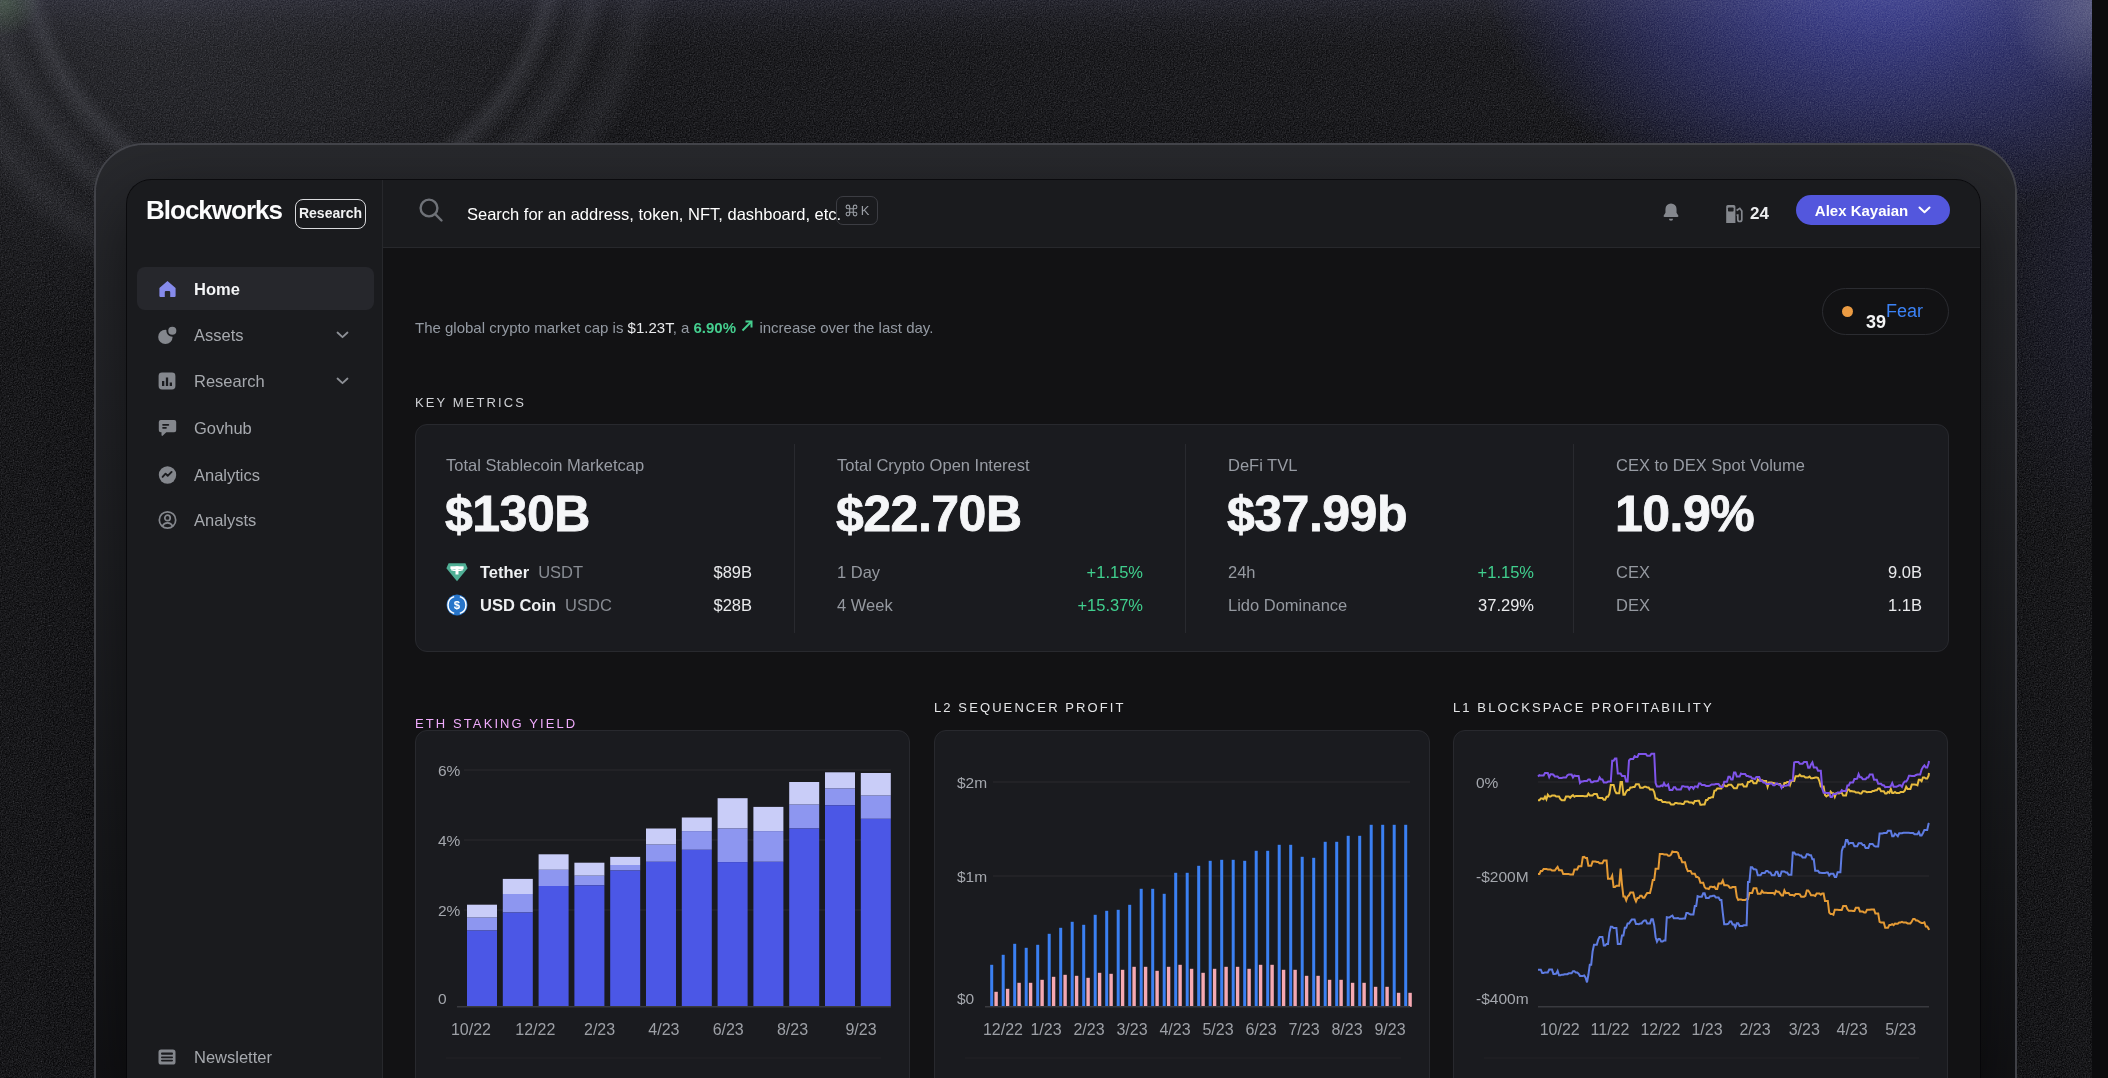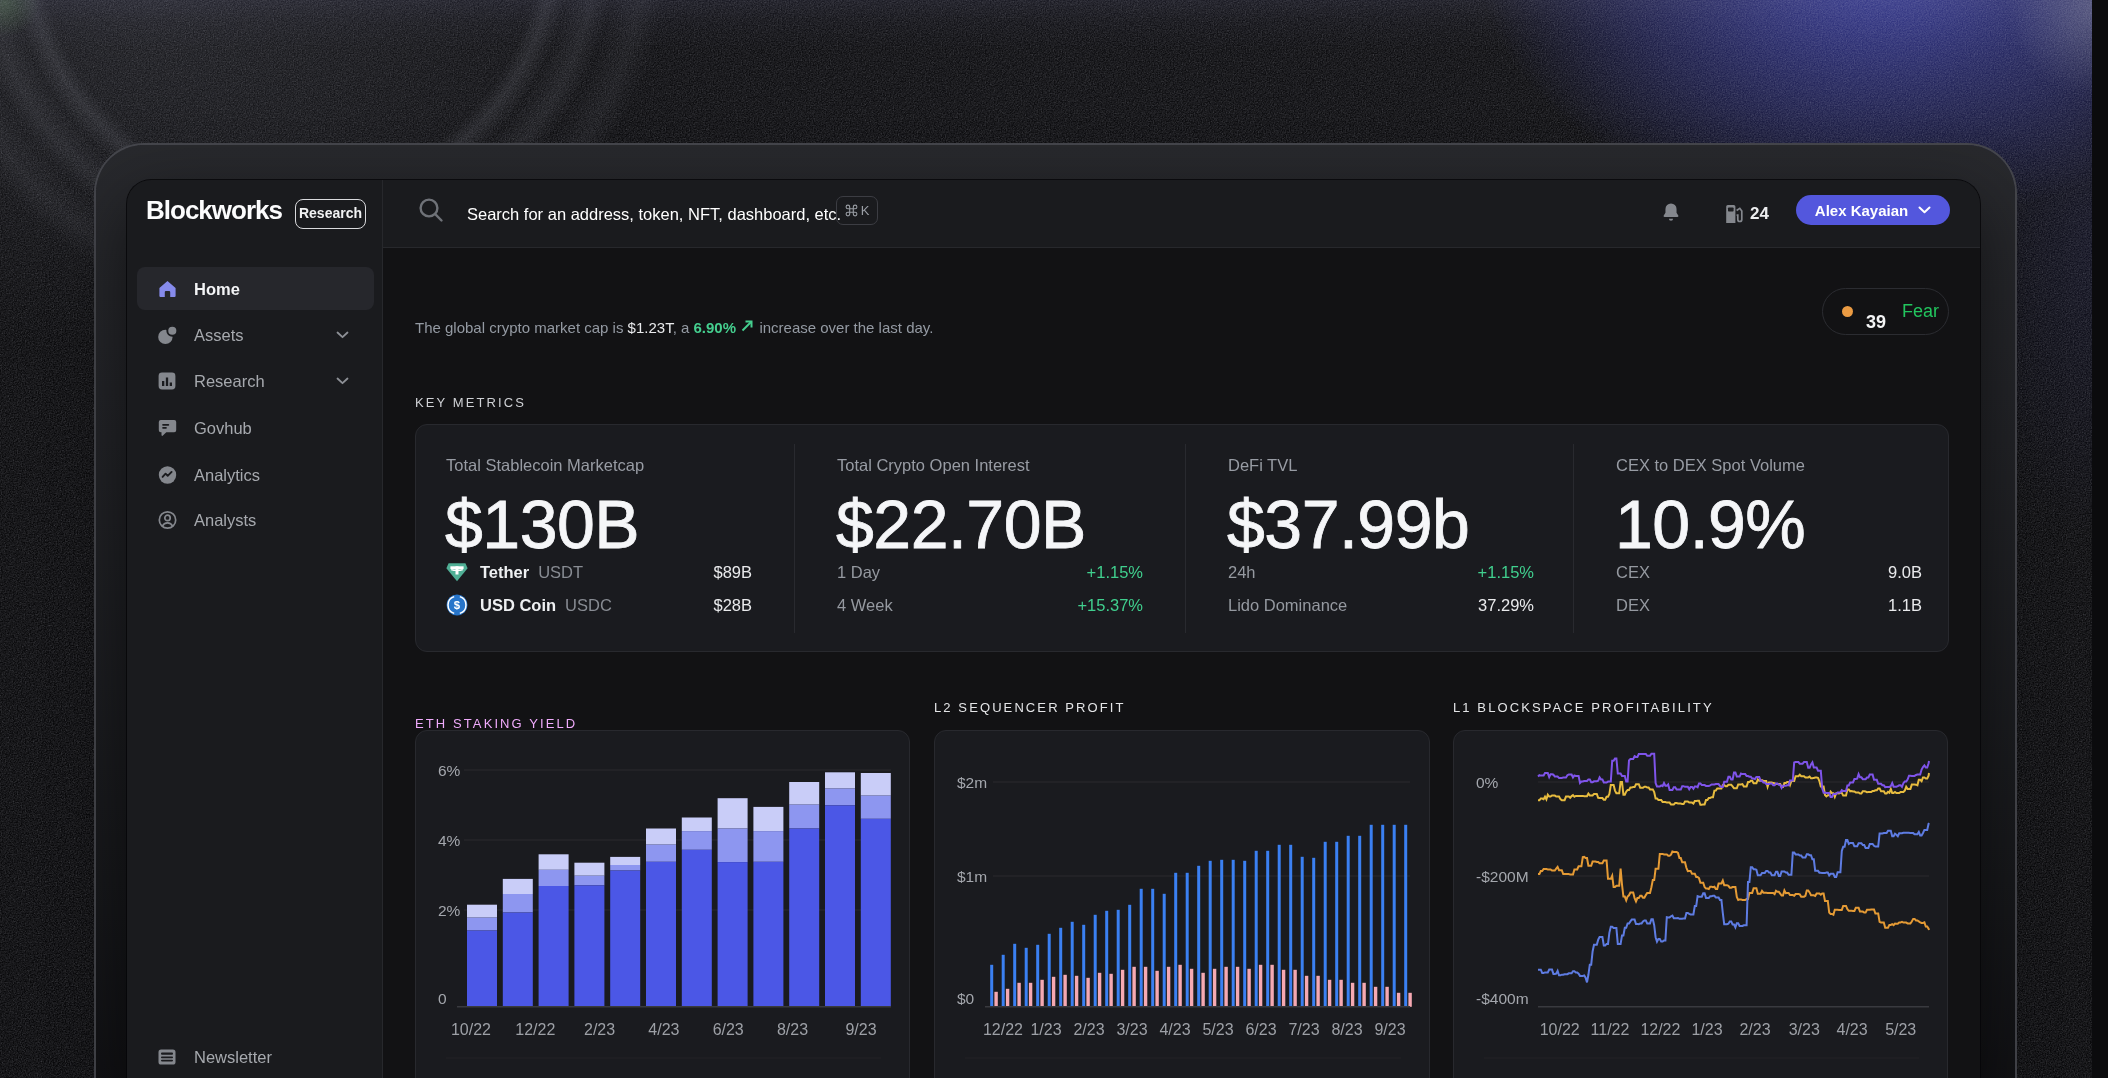--- a/index.html
+++ b/index.html
@@ -56,29 +56,29 @@
 
 
 #heading { position:absolute; left:32px; top:30px; font-size:33.5px; color:#f0f1f3; letter-spacing:-0.5px; -webkit-text-stroke:0.45px #f0f1f3; }
 #sub { position:absolute; left:32px; top:71px; font-size:15px; color:#949aa3; }
 #sub b { color:#e9eaec; font-weight:normal; }
 #sub .grn { color:#45cf8f; font-weight:bold; }
 #fearpill { position:absolute; left:1439px; top:40px; width:127px; height:47px; border:1.3px solid #2b2c31;
   border-radius:24px; display:flex; align-items:center; }
 #feardot { width:11px; height:11px; border-radius:50%; background:#eb9b43; margin-left:19px; }
 #fearnum { font-size:18px; font-weight:bold; color:#f4f5f6; margin-left:13px;margin-top:22px; }
-#fearlab { font-size:18px; color:#22c55e; margin-left:16px; }
+#fearlab { font-size:18px; color:#3b82f6; margin-left:0; }
 .seclab { position:absolute; font-size:13px; letter-spacing:2.1px; color:#cfd1d5; }
 #keymetrics { left:32px; top:147px; }
 #mcard { position:absolute; left:32px; top:176px; width:1534px; height:228px; background:#1a1b1f;
   border:1px solid #28292e; border-radius:12px; }
 .mcol { position:absolute; top:0; width:366px; height:228px; }
 .colsep { position:absolute; top:19px; width:1px; height:189px; background:#292a2f; }
 .mlabel { position:absolute; left:30px; top:31px; font-size:16.5px; color:#989ca4; }
-.mvalue { position:absolute; left:29px; top:60px; font-size:68px; color:#f5f6f8; letter-spacing:-0.5px; -webkit-text-stroke:0.8px #f5f6f8; }
+.mvalue { position:absolute; left:29px; top:60px; font-size:50px; color:#f5f6f8; letter-spacing:-0.5px;font-weight:bold; -webkit-text-stroke:0.8px #f5f6f8; }
 .mrow { position:absolute; left:30px; width:306px; height:26px; }
 .mleft { position:absolute; left:0; top:50%; transform:translateY(-50%); font-size:16.5px; color:#9599a0;
   display:flex; align-items:center; }
 .mleft b { color:#eef0f2; font-weight:bold; }
 .mleft .coin { display:flex; margin-right:12px; }
 .mleft .tick2 { color:#888c93; margin-left:9px; }
 .mright { position:absolute; right:0; top:50%; transform:translateY(-50%); font-size:16.5px; }
 .mright.green { color:#40cf8e; }
 .mright.white { color:#e9eaec; }
 #ct1 { left:32px; top:468px; color:#f0abfc; }

